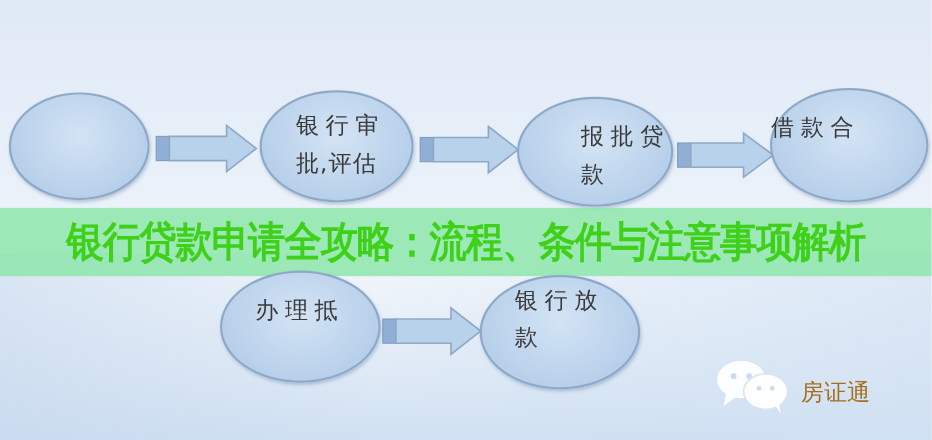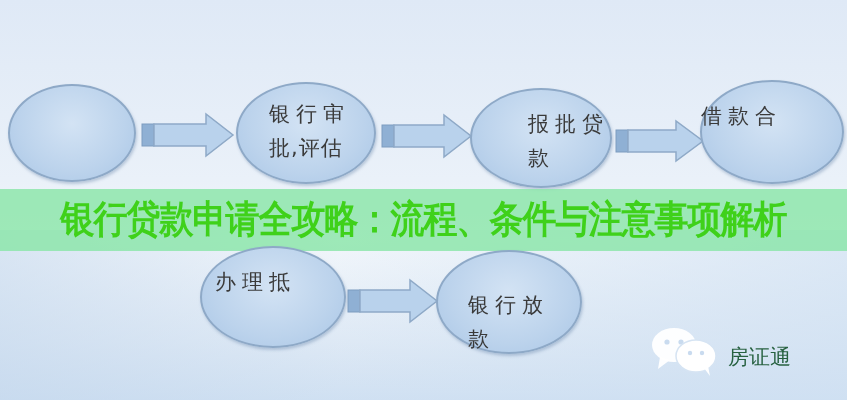--- a/index.html
+++ b/index.html
@@ -41,21 +41,21 @@
     font-weight: bold;
     font-size: 34px;
     letter-spacing: -1px;
     transform: scaleY(1.12);
   }
   .watermark {
     position: absolute; left: 650px; top: 325px;
     display: flex; align-items: center;
   }
   .watermark-text {
-    color: #14532d; opacity: 0.9;
+    color: #a16207; opacity: 0.9;
     font-family: "DejaVu Serif", serif;
     font-size: 21px; margin-left: 6px; margin-top: 12px;
   }
 </style>
 </head>
 <body>
 
 <div class="bg-shade"></div>
 
 <div class="node" style="left:8px; top:84px; width:128px; height:98px;"></div>
@@ -83,29 +83,29 @@
 </svg>
 
 <div class="node" style="left:700px; top:80px; width:144px; height:104px;"></div>
 <div class="node-text" style="left:701px; top:99px;"><div>借款合</div></div>
 
 <div class="banner">
   <div class="banner-title">银行贷款申请全攻略：流程、条件与注意事项解析</div>
 </div>
 
 <div class="node" style="left:200px; top:246px; width:146px; height:102px;"></div>
-<div class="node-text" style="left:215px; top:265px;"><div>办理抵</div></div>
+<div class="node-text" style="left:232px; top:265px;"><div>办理抵</div></div>
 
 <svg class="arrow" style="left:346px; top:276px;" width="94" height="50" viewBox="0 0 94 50">
   <rect x="2" y="14" width="12" height="22" fill="#8fb0d4" stroke="#7d9cbf"></rect>
   <path d="M14 14 H64 V4 L91 25 L64 46 V36 H14 Z" fill="#b9d2ec" stroke="#8ea9c7" stroke-width="1.5"></path>
 </svg>
 
 <div class="node" style="left:436px; top:250px; width:146px; height:104px;"></div>
-<div class="node-text" style="left:468px; top:288px;"><div>银行放</div><div>款</div></div>
+<div class="node-text" style="left:468px; top:256px;"><div>银行放</div><div>款</div></div>
 
 <div class="watermark">
   <svg width="72" height="52" viewBox="0 0 72 52">
     <ellipse cx="24" cy="20" rx="22" ry="17" fill="#ffffff" opacity="0.95"></ellipse>
     <path d="M10 32 L8 44 L20 35 Z" fill="#ffffff" opacity="0.95"></path>
     <circle cx="17" cy="17" r="2.6" fill="#c9dbef"></circle>
     <circle cx="31" cy="17" r="2.6" fill="#c9dbef"></circle>
     <ellipse cx="46" cy="31" rx="20" ry="16" fill="#ffffff" stroke="#d6e4f3" stroke-width="1.5"></ellipse>
     <path d="M54 43 L60 51 L58 41 Z" fill="#ffffff"></path>
     <circle cx="40" cy="28" r="2.2" fill="#c9dbef"></circle>

